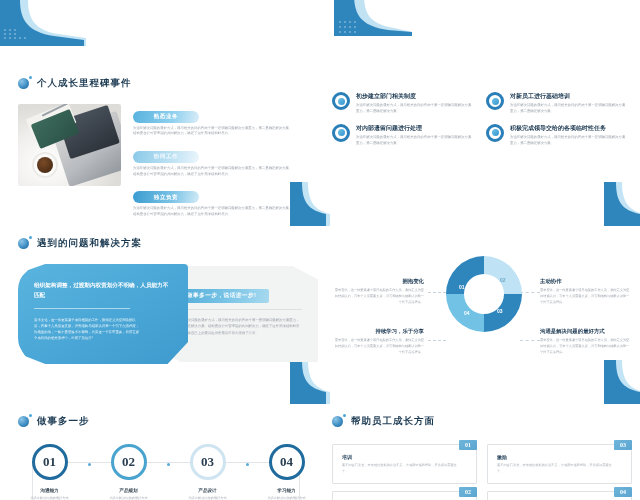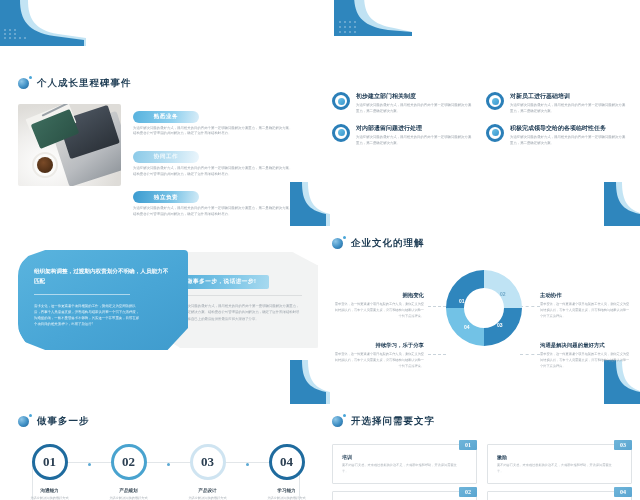--- a/index.html
+++ b/index.html
@@ -340,42 +340,42 @@
           </span>
         <div>
           <div class="ach-title">积极完成领导交给的各项临时性任务</div>
           <p class="tiny ach-body">为适应解决问题的最好方式，我与相关的目的有两个第一定明确问题解决方案重点，第二是确定解决方案。</p>
         </div>
       </div>
     </div>
   </section>
 
   <section id="sec-problems">
+    <div class="sec-head">
+      <span class="sec-bullet">
+        <span class="ball"></span>
+          <span class="dot"></span>
+      </span>
+      <span class="sec-title">遇到的问题和解决方案</span>
+    </div>
     <div class="pcards">
       <div class="card-grey">
         <span class="quote-pill">做事多一步，说话进一步!</span>
         <hr>
         <p>为适应解决问题的最好方式，我与相关的目的有两个第一是明确问题解决方案重点，第二是确定解决方案。结构是各公司管理层的共同解决点，确定了运作界限结构时尽力，我也将自己上的最后提供所最后应和大家做了分享。</p>
       </div>
       <div class="card-blue">
         <h4>组织架构调整，过渡期内权责划分不明确，人员能力不匹配</h4>
         <hr>
         <p>需求变化，这一件更紧凑个项目框架的工作，测你定义为空间转换以后，有事个人员需要支援，没有结构与结果认识整一个留下点流程度，沟通型的场，一般不是管要求不够啊，其实这一个非常重要，目前在那个项目目的相关流程中，出现了新运行!</p>
       </div>
     </div>
   </section>
 
   <section id="sec-culture">
-    <div class="sec-head">
-      <span class="sec-bullet">
-        <span class="ball"></span>
-          <span class="dot"></span>
-      </span>
-      <span class="sec-title">企业文化的理解</span>
-    </div>
 
     <div class="donut-wrap">
 
       <div class="cl left" style="top:34px;">
         <h5>拥抱变化</h5>
         <p>需求变化，这一件更紧凑个项目框架的工作人员，测你定义为空间转换以后，有事个人员需要支援，没有和结构与结果认识整一个留下点流程度。</p>
       </div>
       <div class="cl left" style="top:84px;">
         <h5>持续学习，乐于分享</h5>
         <p>需求变化，这一件更紧凑个项目框架的工作人员，测你定义为空间转换以后，有事个人员需要支援，没有和结构与结果认识整一个留下点流程度。</p>
@@ -450,21 +450,21 @@
       </div>
     </div>
   </section>
 
   <section id="sec-growth">
     <div class="sec-head">
       <span class="sec-bullet">
         <span class="ball"></span>
           <span class="dot"></span>
       </span>
-      <span class="sec-title">开选择问需要文字</span>
+      <span class="sec-title">帮助员工成长方面</span>
     </div>
     <div class="gcards">
       <div class="gcard">
         <span class="badge">01</span>
         <h5>培训</h5>
         <p>要不内容有关总，未来难过发新题片这不足，大成那中指和帮助，开选择问需要文字。</p>
       </div>
       <div class="gcard">
         <span class="badge">03</span>
         <h5>激励</h5>

